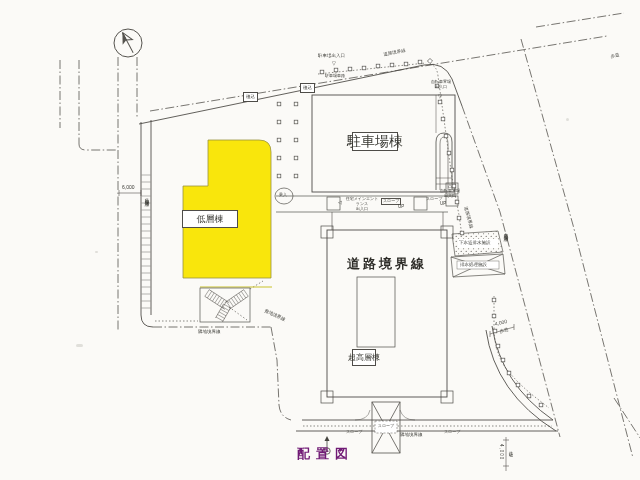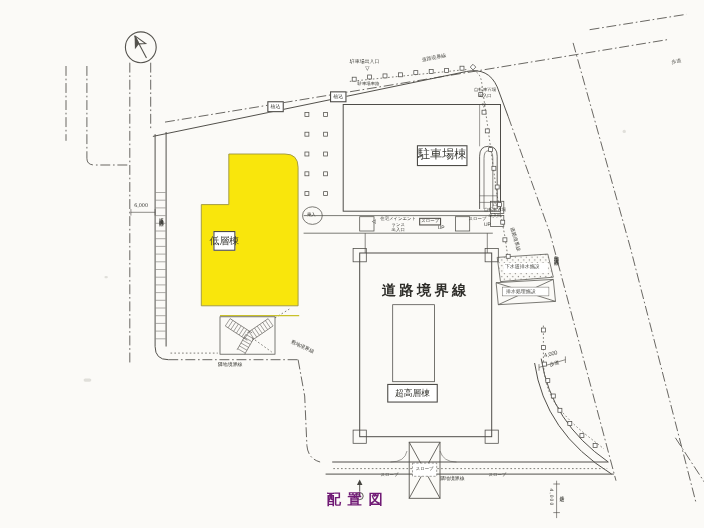--- a/index.html
+++ b/index.html
@@ -234,24 +234,24 @@
         <line x1="222.03861061643167" y1="306.620173672946" x2="228.98455575342732" y2="310.5892851798007" stroke="#55534e" stroke-width="0.5"></line>
         <line x1="220.55019380136116" y1="309.2249030993194" x2="227.4961389383568" y2="313.1940146061741" stroke="#55534e" stroke-width="0.5"></line>
         <line x1="219.06177698629068" y1="311.8296325256928" x2="226.00772212328633" y2="315.79874403254746" stroke="#55534e" stroke-width="0.5"></line>
         <line x1="217.57336017122017" y1="314.4343619520662" x2="224.51930530821582" y2="318.40347345892087" stroke="#55534e" stroke-width="0.5"></line>
         <line x1="216.08494335614967" y1="317.03909137843954" x2="223.0308884931453" y2="321.0082028852942" stroke="#55534e" stroke-width="0.5"></line>
       </g>
 </svg>
 
 <div class="lbl title" style="left:297px;top:446px;font-size:13px;">配置図</div>
 
-<div class="lbl box" style="left:194px;top:210px;width:20px;height:18px;font-size:9px;">低層棟</div>
-<div class="lbl box" style="left:352px;top:132px;width:46px;height:19px;font-size:11px;margin-left:27px;">駐車場棟</div>
+<div class="lbl box" style="left:182px;top:210px;width:56px;height:18px;font-size:9px;">低層棟</div>
+<div class="lbl box" style="left:352px;top:132px;width:46px;height:19px;font-size:14px;">駐車場棟</div>
 <div class="lbl big" style="left:347px;top:256px;font-size:13px;">道路境界線</div>
-<div class="lbl box" style="left:352px;top:349px;width:46px;height:17px;font-size:8px;">超高層棟</div>
+<div class="lbl box" style="left:352px;top:349px;width:24px;height:17px;font-size:8px;">超高層棟</div>
 
 <div class="lbl" style="left:318px;top:53px;font-size:4.5px;">駐車場出入口</div>
 <div class="lbl" style="left:332px;top:60px;font-size:5px;">▽</div>
 <div class="lbl" style="left:325px;top:74px;font-size:4px;">駐車場車路</div>
 
 <div class="lbl rot" style="left:383px;top:52px;font-size:4.5px;transform:rotate(-11deg);">道路境界線</div>
 <div class="lbl rot" style="left:610px;top:54px;font-size:4.5px;transform:rotate(-11deg);">歩道</div>
 
 <div class="lbl" style="left:426px;top:80px;font-size:4px;width:30px;text-align:center;">自転車置場
 出入口</div>

